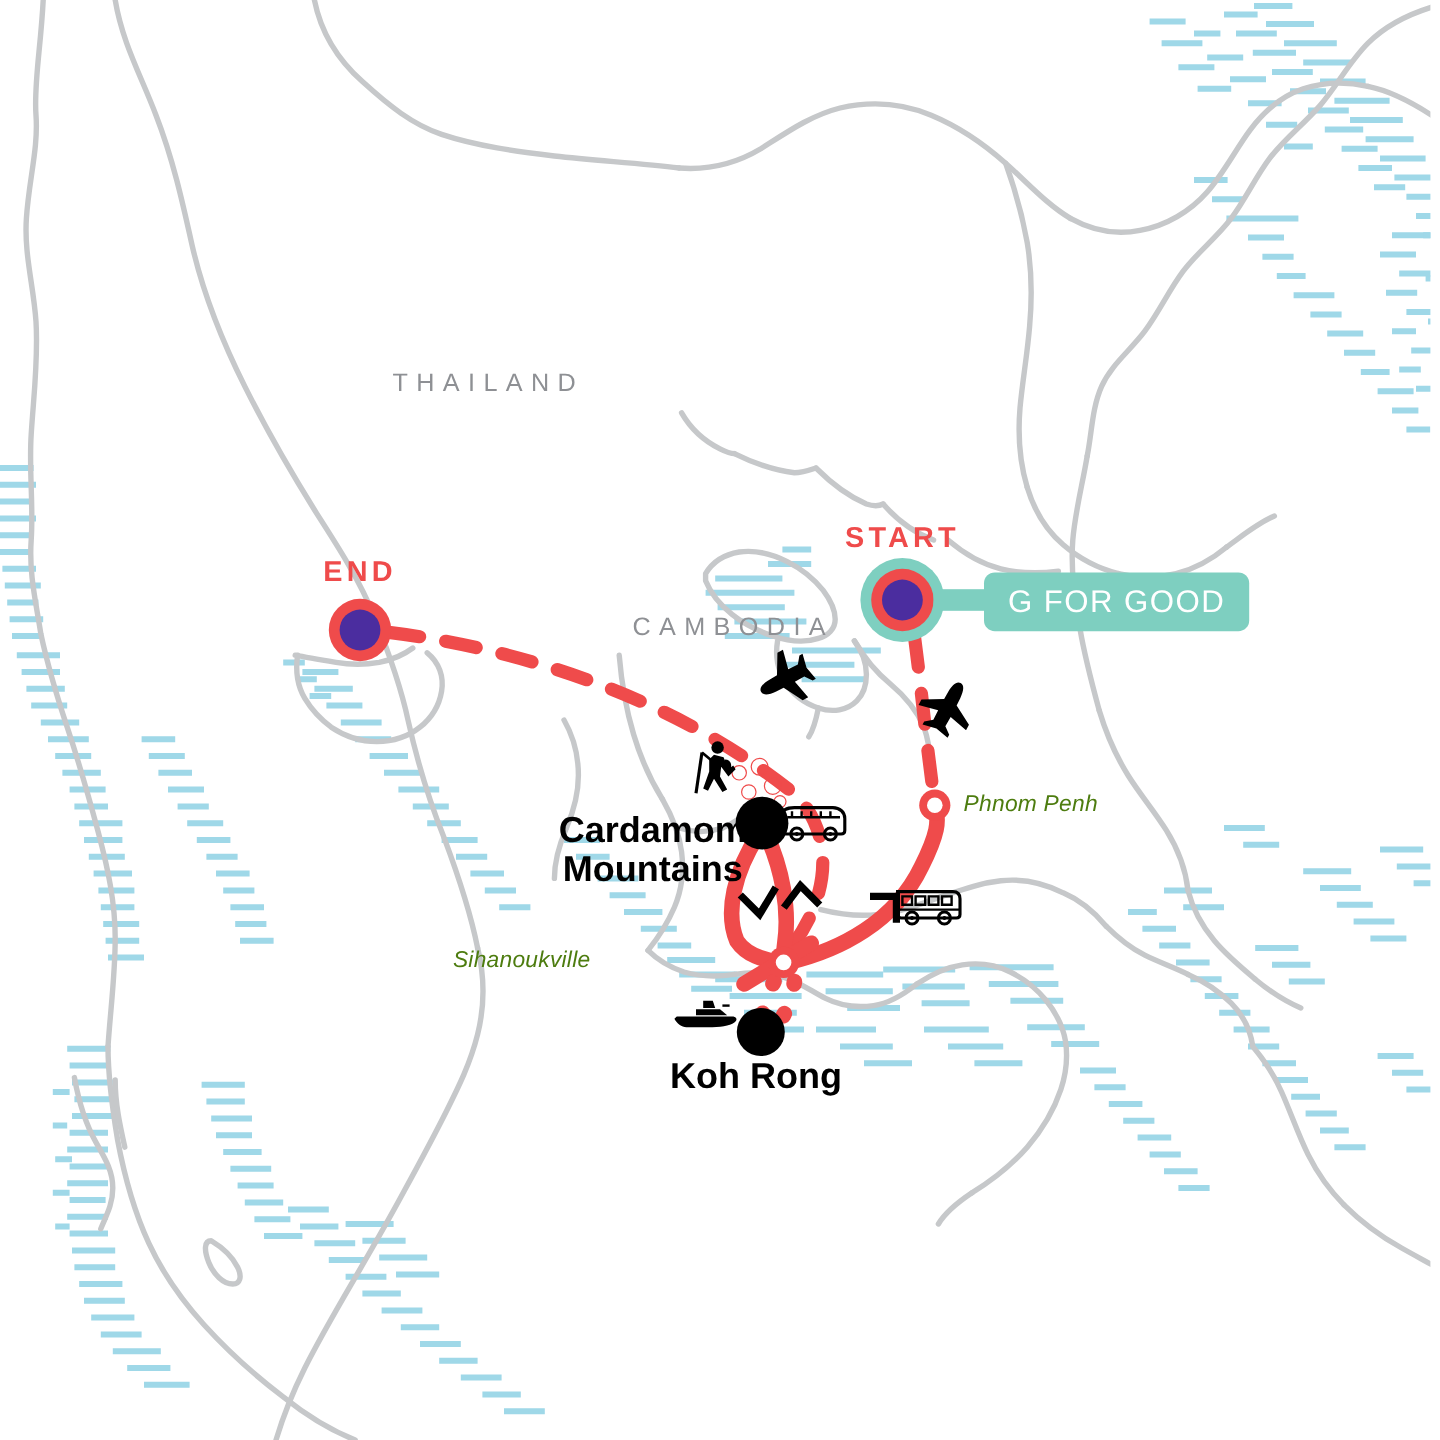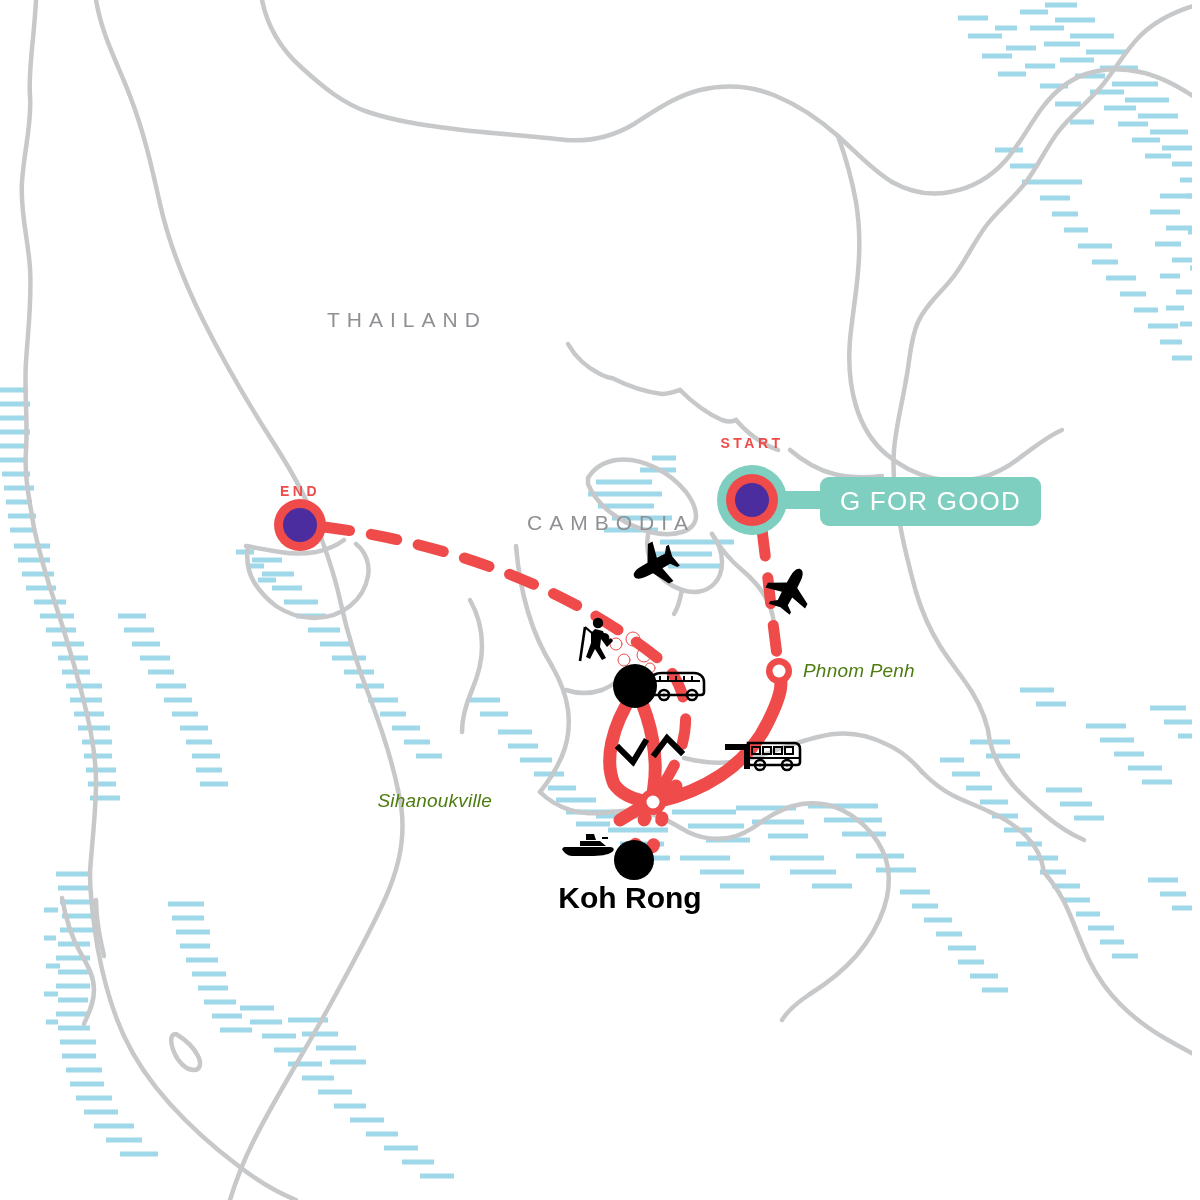--- a/index.html
+++ b/index.html
@@ -36,21 +36,21 @@
     color: #000000;
     font-weight: 700;
     font-size: 44px;
     letter-spacing: -0.5px;
     line-height: 1.02;
     text-align: center;
   }
   .city-sub {
     color: #ef4b4b;
     font-weight: 700;
-    font-size: 14px;
+    font-size: 24px;
     letter-spacing: 3.5px;
     text-align: right;
   }
   .city-bold-mid {
     color: #000000;
     font-weight: 700;
     font-size: 30px;
     line-height: 1.08;
     text-align: center;
   }
@@ -382,22 +382,26 @@
       </g>
     </g>
   </svg>
 
   <div class="map-label country-label" style="left:327px; top:308px;">THAILAND</div>
 
   <div class="map-label country-label" style="left:527px; top:511px;">CAMBODIA</div>
 
   <div class="map-label city-sub" style="left:752px; top:435px; transform:translateX(-50%);">START</div>
 
-  <div class="map-label city-sub" style="left:300px; top:463px; transform:translateX(-50%);margin-top:20px;">END</div>
-
+  <div class="map-label city-sub" style="left:300px; top:463px; transform:translateX(-50%);">END</div>
+
+  <div class="map-label city-bold-mid" style="left:544px; top:677px; transform:translateX(-50%);">
+    <div>Cardamom</div>
+    <div>Mountains</div>
+  </div>
 
   <div class="map-label city-bold-mid" style="left:630px; top:882px; transform:translateX(-50%);">Koh Rong</div>
 
   <div class="map-label city-italic" style="left:492px; top:790px; transform:translateX(-100%);">Sihanoukville</div>
 
   <div class="map-label city-italic" style="left:803px; top:660px;">Phnom Penh</div>
 
   <div class="gforgood-badge" style="left:820px; top:477px;">G FOR GOOD</div>
 
 </div>

